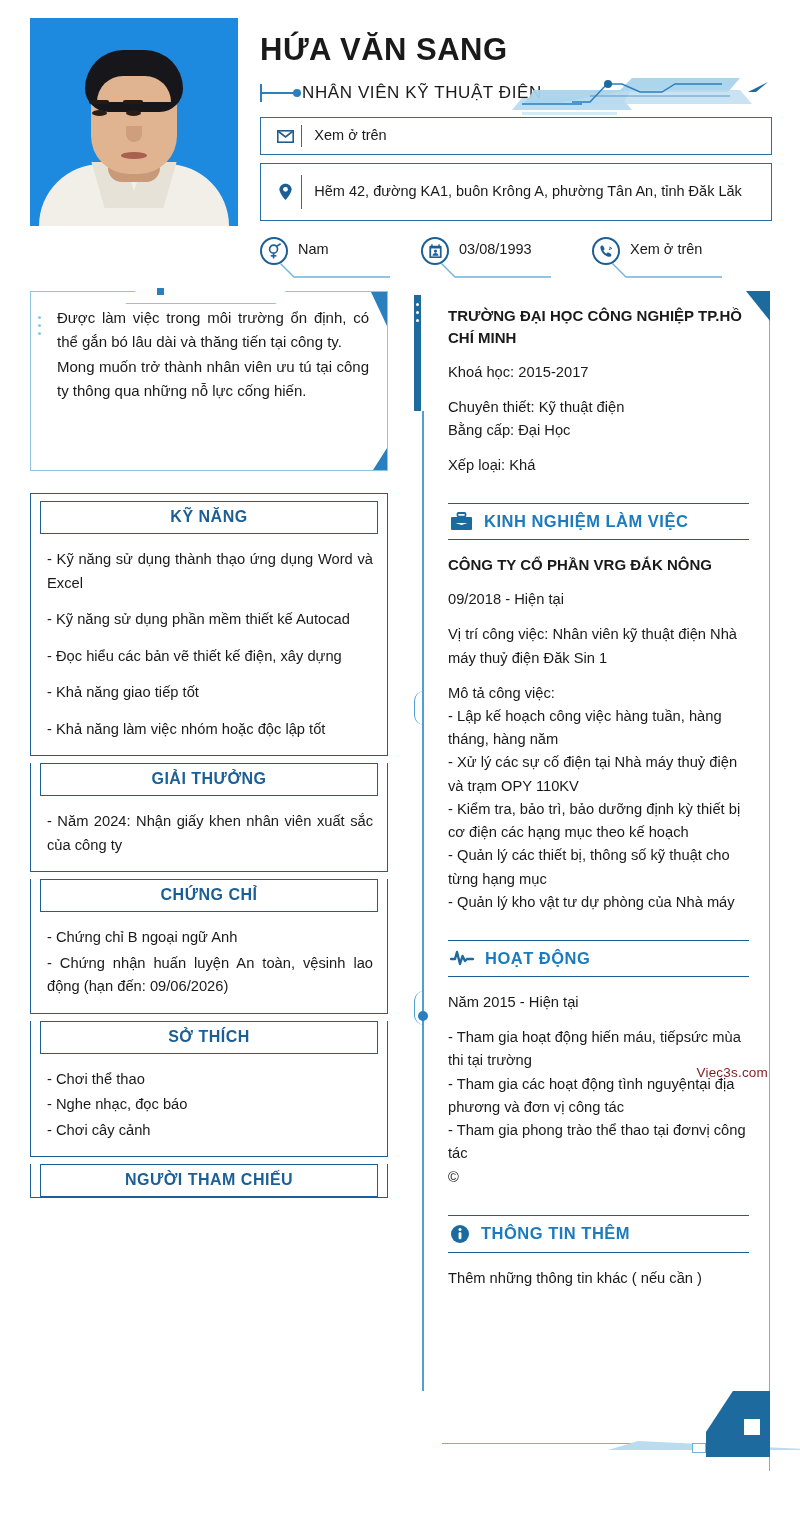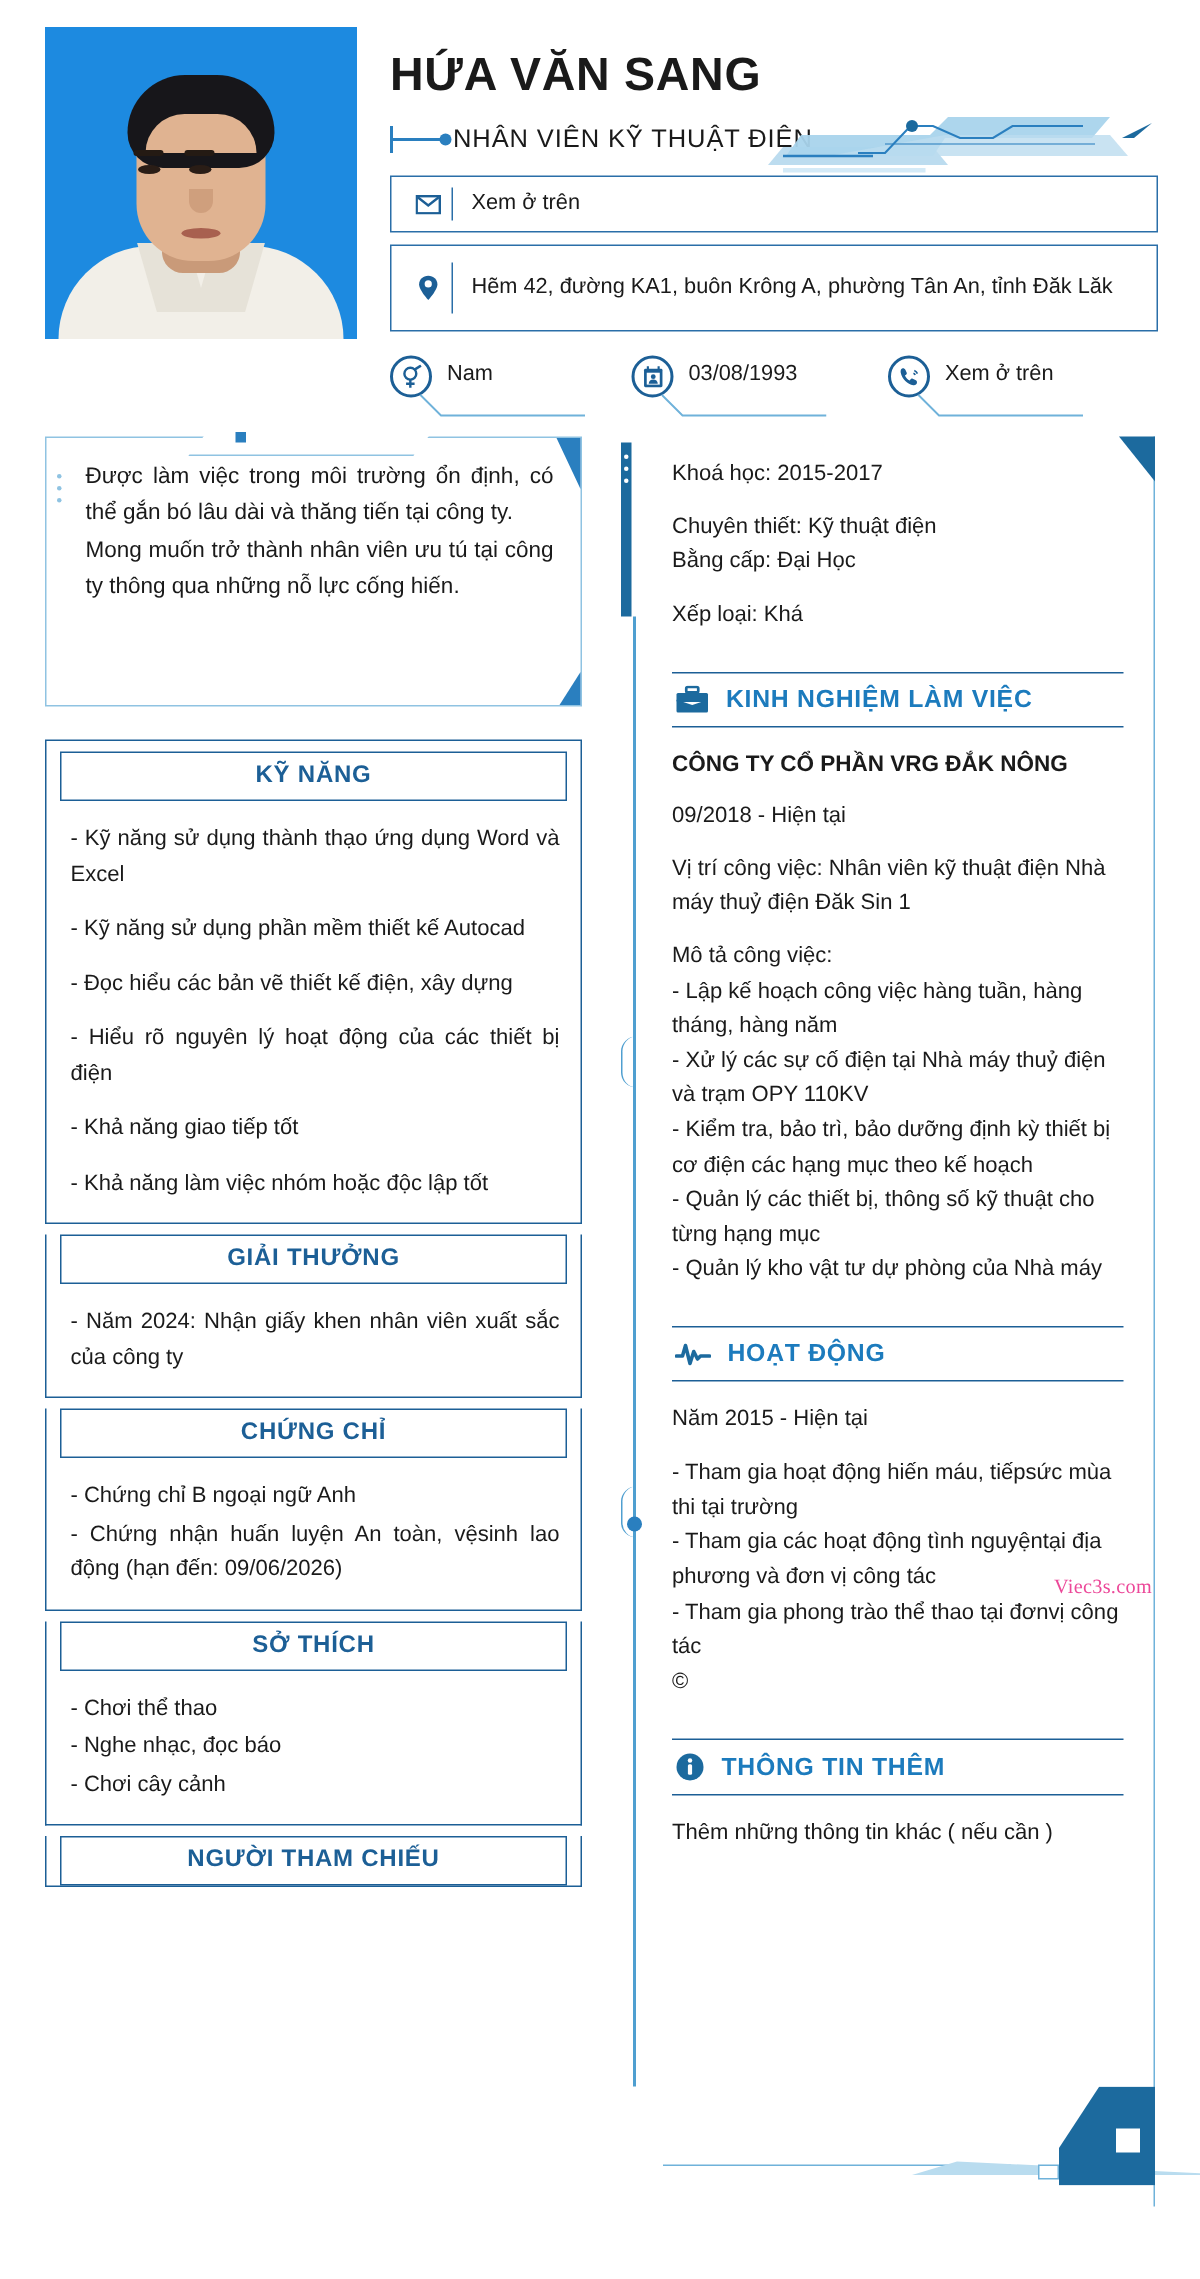--- a/index.html
+++ b/index.html
@@ -169,22 +169,22 @@
               clip-path: polygon(42% 0, 100% 0, 100% 100%, 0 100%, 0 62%); }
   .cb-white { position: absolute; right: 10px; bottom: 22px; width: 16px; height: 16px; background: #fff; }
   .cb-small { position: absolute; right: 48px; bottom: 4px; width: 14px; height: 10px; background: #fff;
               border: 1px solid #6fb2da; }
   .base-line { position: absolute; left: 30px; right: 96px; bottom: 20px; height: 8px; border-top: 1.4px solid #6fb2da; }
   .base-tri { position: absolute; left: 196px; bottom: 21px; width: 0; height: 0;
               border-left: 30px solid transparent; border-right: 186px solid transparent;
               border-bottom: 9px solid #b9dcef; }
 
   .footer-brand {
-    position: absolute; right: 32px; bottom: 20px; font-family: Liberation Serif, serif;
-    font-size: 13.5px; color: #ec4899; letter-spacing: .2px;
+    position: absolute; right: 32px; bottom: 6px; font-family: Liberation Sans, sans-serif;
+    font-size: 13.5px; color: #7f1d1d; letter-spacing: .2px;
   }
 </style>
 </head>
 <body>
 
 <div class="page">
 
   <div class="header">
 
     <div class="photo-wrap">
@@ -318,21 +318,20 @@
           <p>Mong muốn trở thành nhân viên ưu tú tại công ty thông qua những nỗ lực cống hiến.</p>
         </div>
       </div>
 
       <div class="lsec first">
         <div class="lsec-head">KỸ NĂNG</div>
         <div class="lsec-body">
           <div class="it">- Kỹ năng sử dụng thành thạo ứng dụng Word và Excel</div>
           <div class="it">- Kỹ năng sử dụng phần mềm thiết kế Autocad</div>
           <div class="it">- Đọc hiểu các bản vẽ thiết kế điện, xây dựng</div>
-          <div class="it">- Hiểu rõ nguyên lý hoạt động của các thiết bị điện</div>
           <div class="it">- Khả năng giao tiếp tốt</div>
           <div class="it">- Khả năng làm việc nhóm hoặc độc lập tốt</div>
         </div>
       </div>
 
       <div class="lsec">
         <div class="lsec-head">GIẢI THƯỞNG</div>
         <div class="lsec-body">
           <div class="it">- Năm 2024: Nhận giấy khen nhân viên xuất sắc của công ty</div>
         </div>
@@ -373,20 +372,21 @@
         <div class="rail-curve" style="top:400px"></div>
         <div class="rail-curve" style="top:700px"></div>
         <div class="rail-dot-big" style="top:720px"></div>
       </div>
 
       <div class="rpanel">
         <div class="rpanel-corner"></div>
 
         <div class="rsec">
           <div class="rsec-body">
+            <div class="org">TRƯỜNG ĐẠI HỌC CÔNG NGHIỆP TP.HỒ CHÍ MINH</div>
             <div class="blk">
               <span class="ln">Khoá học: 2015-2017</span>
             </div>
             <div class="blk">
               <span class="ln">Chuyên thiết: Kỹ thuật điện</span>
               <span class="ln">Bằng cấp: Đại Học</span>
             </div>
             <div class="blk">
               <span class="ln">Xếp loại: Khá</span>
             </div>

